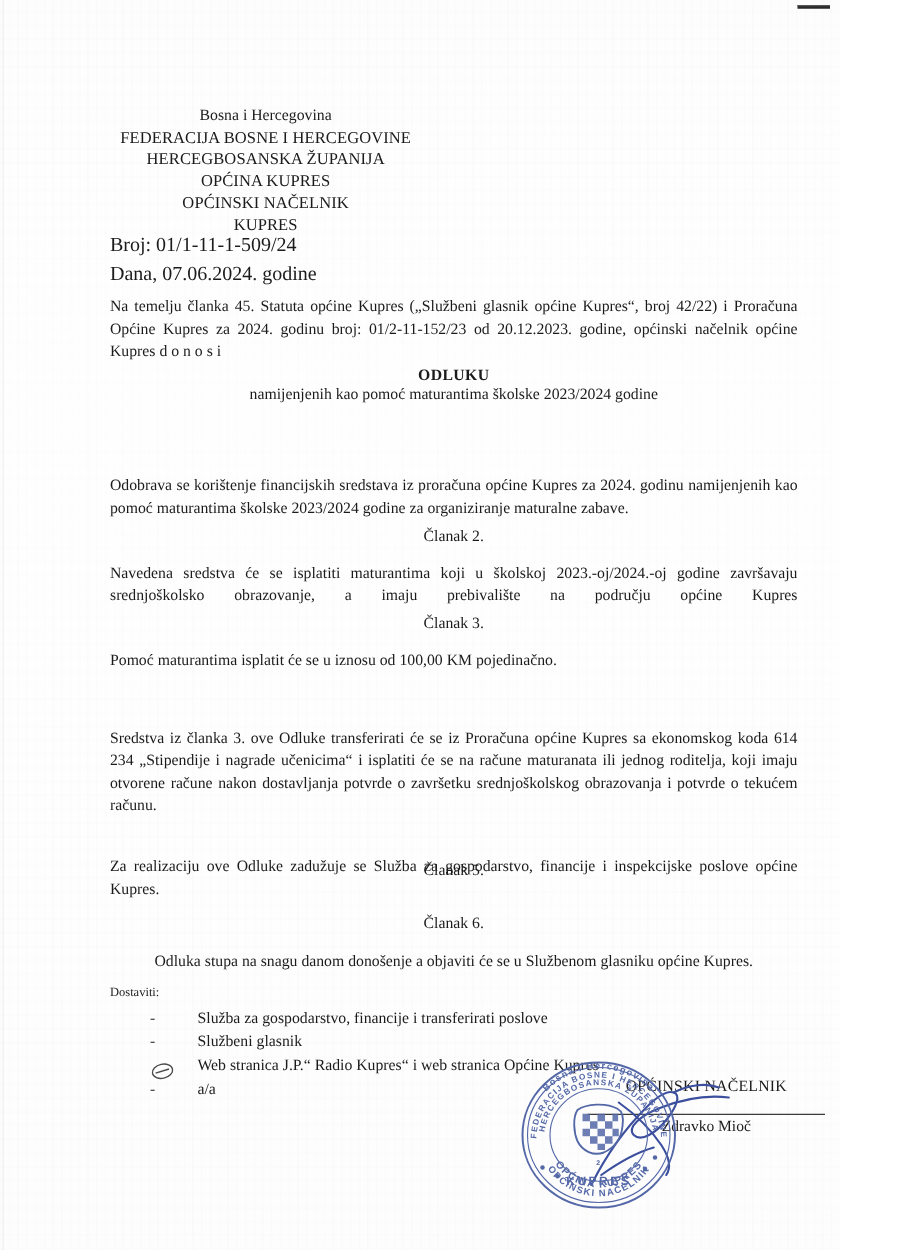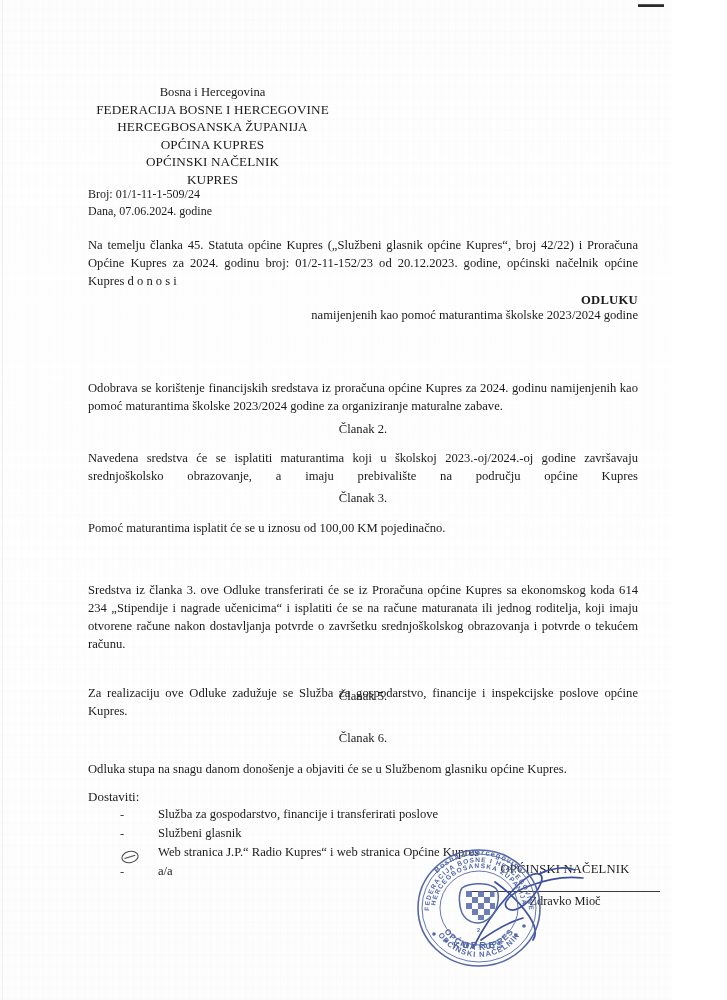--- a/index.html
+++ b/index.html
@@ -62,55 +62,55 @@
     font-size: 12.6px;
   }
   .letterhead .lh-line { white-space: nowrap; }
   .letterhead .lh-caps { font-size: 13.2px; letter-spacing: 0.1px; }
 
   
   .refblock {
     position: absolute;
     left: 88px;
     top: 186px;
-    font-size: 12px;
+    font-size: 16px;
     line-height: 1.42;
   }
 
   
   .col {
     position: absolute;
     left: 88px;
     width: 550px;
     font-size: 12.6px;
     line-height: 1.44;
   }
   .just { text-align: justify; text-justify: inter-word; }
   .just-all { text-align: justify; }
   .just-all::after { content: ""; display: inline-block; width: 100%; }
-  .ctr { text-align: right; }
+  .ctr { text-align: center; }
 
   .title-main {
     font-weight: bold;
     letter-spacing: 0.3px;
   }
 
   .article-head {
     position: absolute;
     left: 88px;
     width: 550px;
     text-align: center;
     font-size: 12.6px;
   }
 
   
   .dostaviti-label {
     position: absolute;
     left: 88px;
-    font-size: 13px;
+    font-size: 10px;
   }
   .dlist {
     position: absolute;
     left: 120px;
     font-size: 12.6px;
     line-height: 1.52;
   }
   .dlist .drow {
     display: flex;
     align-items: baseline;
@@ -204,21 +204,21 @@
 
     <div class="article-head" style="top:491px;">Članak 3.</div>
     <div class="col" style="top:519px;">Pomoć maturantima isplatit će se u iznosu od 100,00 KM pojedinačno.</div>
 
     <div class="col just" style="top:581px;">Sredstva iz članka 3. ove Odluke transferirati će se iz Proračuna općine Kupres sa ekonomskog koda 614 234 „Stipendije i nagrade učenicima“ i isplatiti će se na račune maturanata ili jednog roditelja, koji imaju otvorene račune nakon dostavljanja potvrde o završetku srednjoškolskog obrazovanja i potvrde o tekućem računu.</div>
 
     <div class="article-head" style="top:689px;">Članak 5.</div>
     <div class="col just" style="top:684px;">Za realizaciju ove Odluke zadužuje se Služba za gospodarstvo, financije i inspekcijske poslove općine Kupres.</div>
 
     <div class="article-head" style="top:731px;">Članak 6.</div>
-    <div class="col" style="top:760px;">Odluka stupa na snagu danom donošenje a objaviti će se u Službenom glasniku općine Kupres.</div>
+    <div class="col" style="top:760px;text-align:center;">Odluka stupa na snagu danom donošenje a objaviti će se u Službenom glasniku općine Kupres.</div>
 
     <div class="dostaviti-label" style="top:789px;">Dostaviti:</div>
 
     <div class="dlist" style="top:805px;">
 
       <div class="drow">
         <span class="dmark">-</span>
         <span>Služba za gospodarstvo, financije i transferirati poslove</span>
       </div>
 

